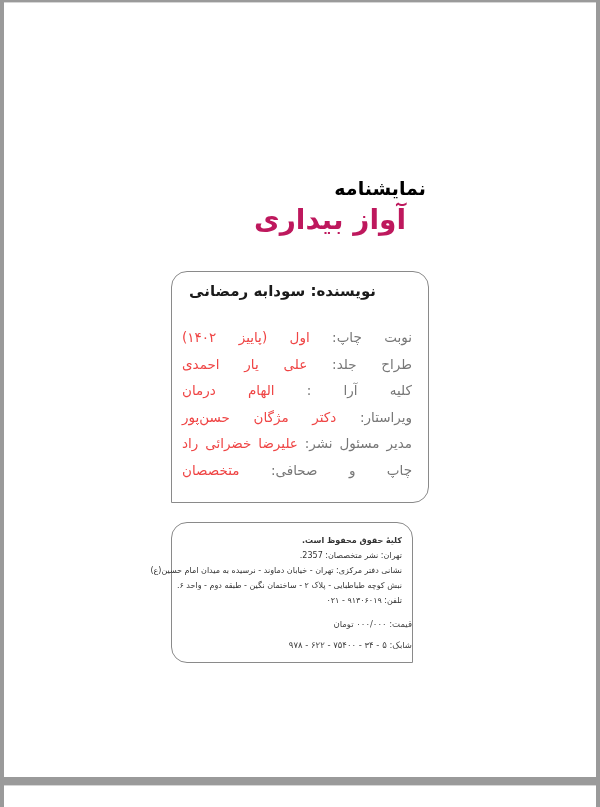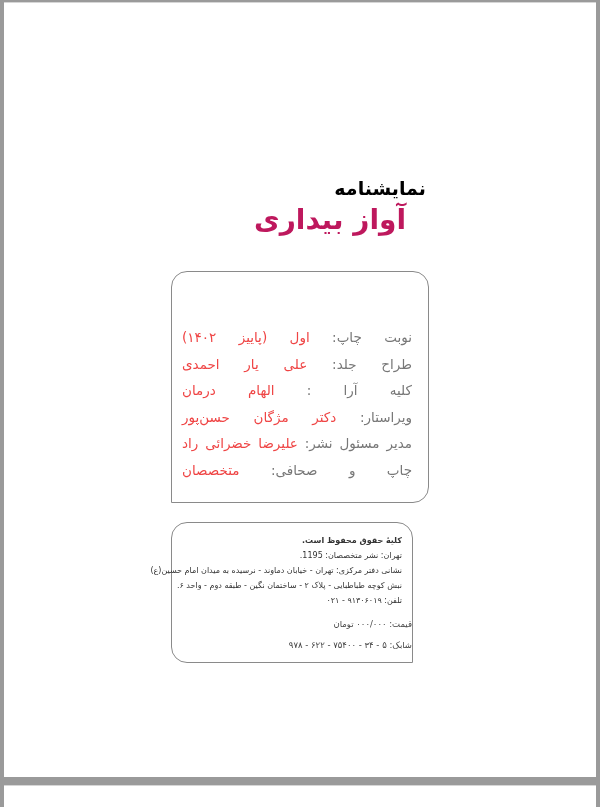--- a/index.html
+++ b/index.html
@@ -71,20 +71,21 @@
     }
   </style>
 </head>
 <body>
 
 <div class="page">
   <div class="subtitle">نمایشنامه</div>
   <div class="main-title">آواز بیداری</div>
 
   <div class="box1">
+    <div class="author">نویسنده: سودابه رمضانی</div>
     <div class="credits">
       <div class="credit-row">
         <span class="lbl">نوبت چاپ:</span>
         <span class="val">اول (پاییز ۱۴۰۲)</span>
       </div>
       <div class="credit-row">
         <span class="lbl">طراح جلد:</span>
         <span class="val">علی یار احمدی</span>
       </div>
       <div class="credit-row">
@@ -102,21 +103,21 @@
       <div class="credit-row">
         <span class="lbl">چاپ و صحافی:</span>
         <span class="val">متخصصان</span>
       </div>
     </div>
   </div>
 
   <div class="box2">
     <div class="legal">
       <div class="bold">کلیهٔ حقوق محفوظ است.</div>
-      <div>تهران: نشر متخصصان: 1195.</div>
+      <div>تهران: نشر متخصصان: 2357.</div>
       <div>نشانی دفتر مرکزی: تهران - خیابان دماوند - نرسیده به میدان امام حسین(ع)</div>
       <div>نبش کوچه طباطبایی - پلاک ۲ - ساختمان نگین - طبقه دوم - واحد ۶.</div>
       <div>تلفن: ۹۱۳۰۶۰۱۹ - ۰۲۱</div>
     </div>
     <div class="price">قیمت: ۰۰۰/۰۰۰ تومان</div>
     <div class="isbn">شابک: ۵ - ۳۴ - ۷۵۴۰۰ - ۶۲۲ - ۹۷۸</div>
   </div>
 </div>
 
 <div class="page2"></div>

